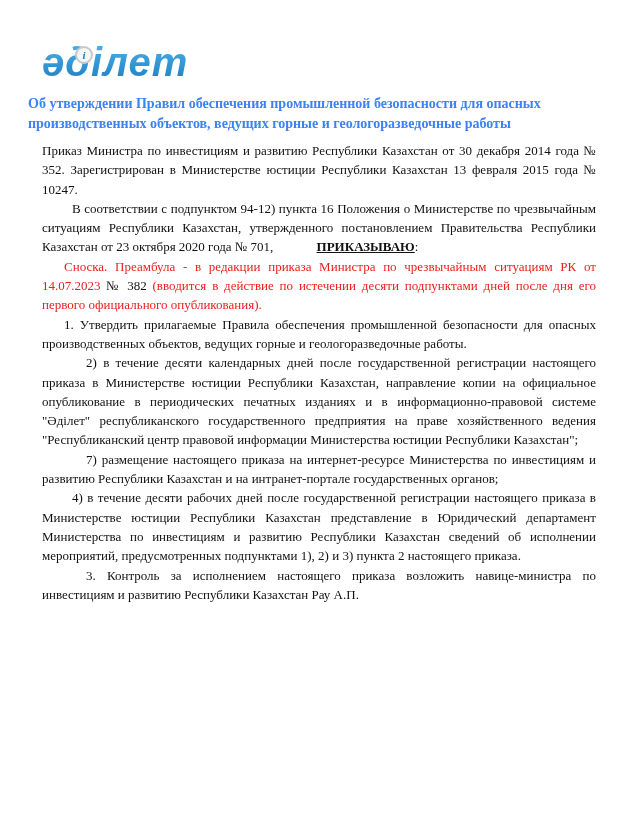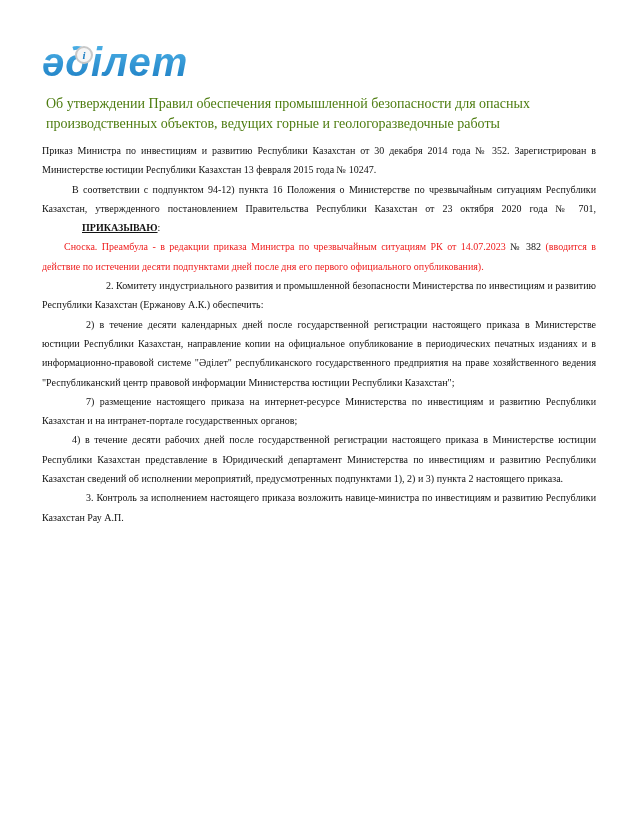--- a/index.html
+++ b/index.html
@@ -52,34 +52,34 @@
       justify-content: center;
       font-family: "Liberation Serif", serif;
       font-style: italic;
       font-weight: bold;
       font-size: 11px;
       color: #1d7fc4;
       line-height: 1;
     }
     .title {
       position: absolute;
-      left: 46px;
+      left: 28px;
       top: 94px;
       width: 560px;
-      font-weight: normal;
+      font-weight: bold;
       font-size: 14px;
       line-height: 20px;
-      color: #4d7c0f;
+      color: #3b82f6;
     }
     .content {
       position: absolute;
       left: 42px;
       top: 141px;
       width: 554px;
-      font-size: 10px;
+      font-size: 13px;
       line-height: 19.3px;
       text-align: justify;
     }
     .content p {
       margin: 0;
     }
     .indent1 { text-indent: 22px; }
     .indent2 { text-indent: 30px; }
     .indent3 { text-indent: 64px; }
     .indent4 { text-indent: 44px; }
@@ -101,18 +101,18 @@
 
 <div class="title">Об утверждении Правил обеспечения промышленной безопасности для опасных производственных объектов, ведущих горные и геологоразведочные работы</div>
 
 <div class="content">
   <p>Приказ Министра по инвестициям и развитию Республики Казахстан от 30 декабря 2014 года № 352. Зарегистрирован в Министерстве юстиции Республики Казахстан 13 февраля 2015 года № 10247.</p>
 
   <p class="indent2"><span>В соответствии с подпунктом 94-12) пункта 16 Положения о Министерстве по чрезвычайным ситуациям Республики Казахстан, утвержденного постановлением Правительства Республики Казахстан от 23 октября 2020 года № 701, </span><span class="bold-under">ПРИКАЗЫВАЮ</span><span>:</span></p>
 
   <p class="indent1 red"><span>Сноска. Преамбула - в редакции приказа Министра по чрезвычайным ситуациям РК от 14.07.2023 </span><span class="black">№ 382</span><span> (вводится в действие по истечении десяти подпунктами дней после дня его первого официального опубликования).</span></p>
 
-  <p class="indent3">2. Комитету индустриального развития и промышленной безопасности Министерства по инвестициям и развитию Республики Казахстан (Ержанову А.К.) обеспечить:</p>
+  <p class="indent1">1. Утвердить прилагаемые Правила обеспечения промышленной безопасности для опасных производственных объектов, ведущих горные и геологоразведочные работы.</p>
   <p class="indent4">2) в течение десяти календарных дней после государственной регистрации настоящего приказа в Министерстве юстиции Республики Казахстан, направление копии на официальное опубликование в периодических печатных изданиях и в информационно-правовой системе "Әділет" республиканского государственного предприятия на праве хозяйственного ведения "Республиканский центр правовой информации Министерства юстиции Республики Казахстан";</p>
   <p class="indent4">7) размещение настоящего приказа на интернет-ресурсе Министерства по инвестициям и развитию Республики Казахстан и на интранет-портале государственных органов;</p>
   <p class="indent2">4) в течение десяти рабочих дней после государственной регистрации настоящего приказа в Министерстве юстиции Республики Казахстан представление в Юридический департамент Министерства по инвестициям и развитию Республики Казахстан сведений об исполнении мероприятий, предусмотренных подпунктами 1), 2) и 3) пункта 2 настоящего приказа.</p>
   <p class="indent4">3. Контроль за исполнением настоящего приказа возложить навице-министра по инвестициям и развитию Республики Казахстан Рау А.П.</p>
 </div>
 
 </body></html>

